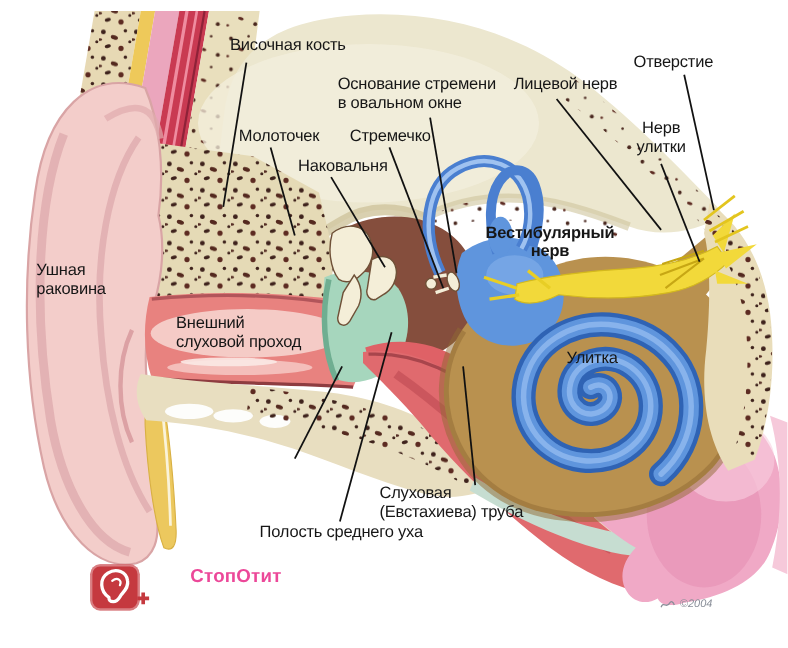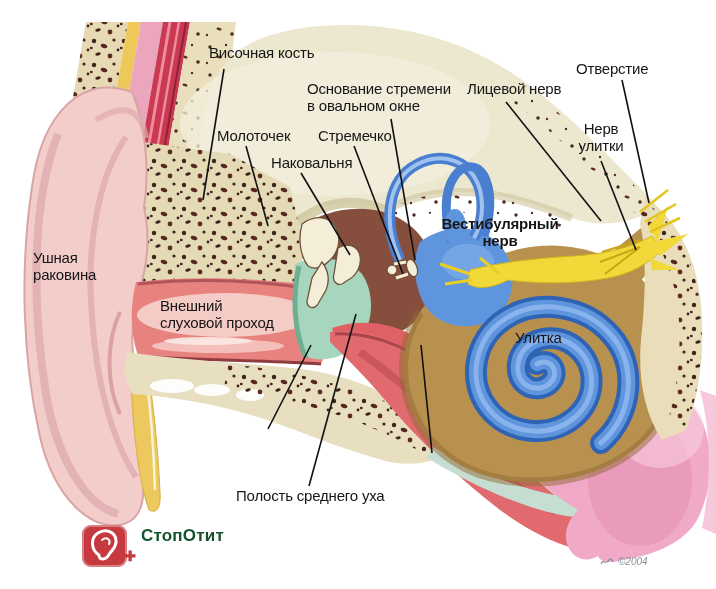--- a/index.html
+++ b/index.html
@@ -1,38 +1,38 @@
 <!DOCTYPE html>
 <html><head>
 <meta charset="utf-8">
 <style>
   html,body{margin:0;padding:0;}
   body{
     width:716px;height:589px;position:relative;overflow:hidden;background:#ffffff;
     font-family:"Liberation Sans", sans-serif;
   }
-  .stage{position:absolute;left:0;top:12px;width:716px;height:473px;}
+  .stage{position:absolute;left:0;top:0;width:716px;height:473px;}
   svg.art{position:absolute;left:0;top:0;}
   .lbl{
     position:absolute;font-size:15px;line-height:1.1;color:#161616;
     white-space:pre-line;letter-spacing:-0.2px;
   }
   .lbl.bold{font-weight:700;}
   .lbl.center{text-align:center;}
   .logo{position:absolute;left:82px;top:513px;display:flex;align-items:flex-start;}
   .logo-box{
     position:relative;width:45px;height:42px;background:#c5393f;border-radius:9px;
     box-shadow:inset 0 0 0 2px rgba(255,255,255,.35);flex:0 0 auto;
   }
   .logo-plus{
     position:absolute;right:-9px;bottom:4px;color:#c5393f;font-size:14px;line-height:1;
     font-weight:900;
   }
   .logo-text{margin-left:14px;padding-top:1px;}
-  .logo-title{font-size:17px;font-weight:700;color:#14532d;letter-spacing:0.2px;}
+  .logo-title{font-size:17px;font-weight:700;color:#ec4899;letter-spacing:0.2px;margin-left:32px;}
   .logo-sub{
     margin-top:3px;font-size:7.5px;line-height:1.35;color:#bd8a8a;white-space:pre-line;
     letter-spacing:0.2px;
   }
   .signature{
     position:absolute;left:600px;top:544px;font-size:10px;color:#8a8f99;
     font-style:italic;display:flex;align-items:flex-end;gap:4px;
   }
 </style>
 </head>
@@ -275,20 +275,22 @@
 <div class="lbl" style="left:576px;top:49px">Отверстие</div>
 <div class="lbl center" style="left:566px;top:109px;width:70px">Нерв
 улитки</div>
 <div class="lbl" style="left:33px;top:238px">Ушная
 раковина</div>
 <div class="lbl bold center" style="left:440px;top:204px;width:120px">Вестибулярный
 нерв</div>
 <div class="lbl" style="left:160px;top:286px">Внешний
 слуховой проход</div>
 <div class="lbl" style="left:515px;top:318px">Улитка</div>
+<div class="lbl" style="left:345px;top:441px">Слуховая
+(Евстахиева) труба</div>
 <div class="lbl" style="left:236px;top:476px">Полость среднего уха</div>
 
 <div class="logo">
   <div class="logo-box">
     <svg width="45" height="42" viewBox="0 0 45 42">
       <path d="M 17 30 C 9 25 8 13 16 8 C 24 3 33 7 34 15 C 35 21 31 24 28 28 C 26 31 25 34 21 34 C 18 34 17 33 17 30" stroke="#ffffff" stroke-width="3" fill="none" stroke-linecap="round"></path>
       <path d="M 20 15 C 25 11 29 15 27 19" stroke="#ffffff" stroke-width="2" fill="none" stroke-linecap="round"></path>
     </svg>
     <span class="logo-plus">✚</span>
   </div>

